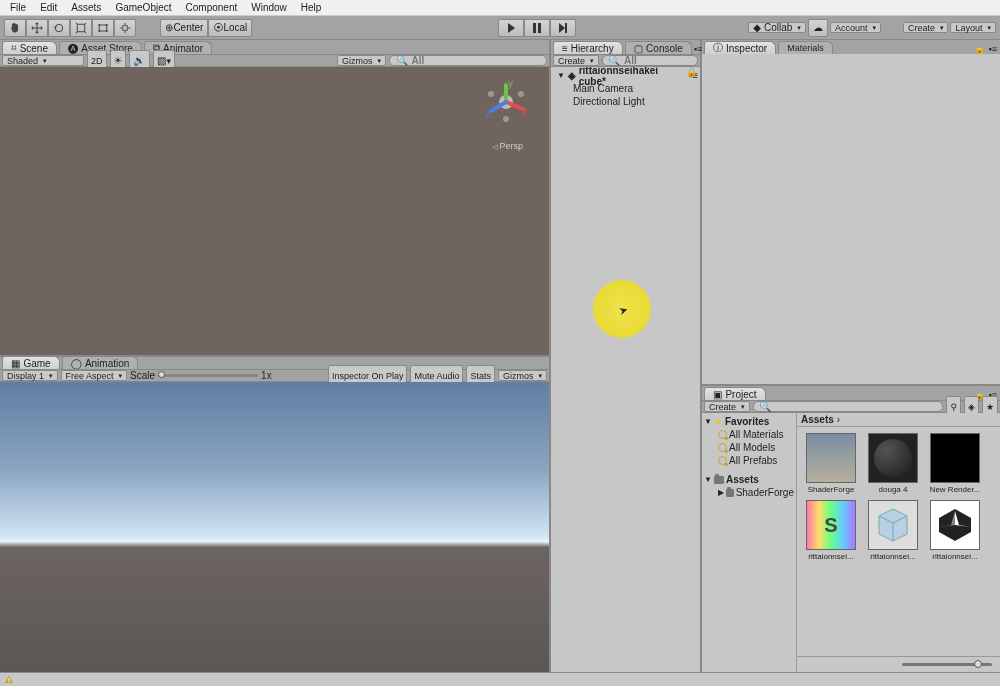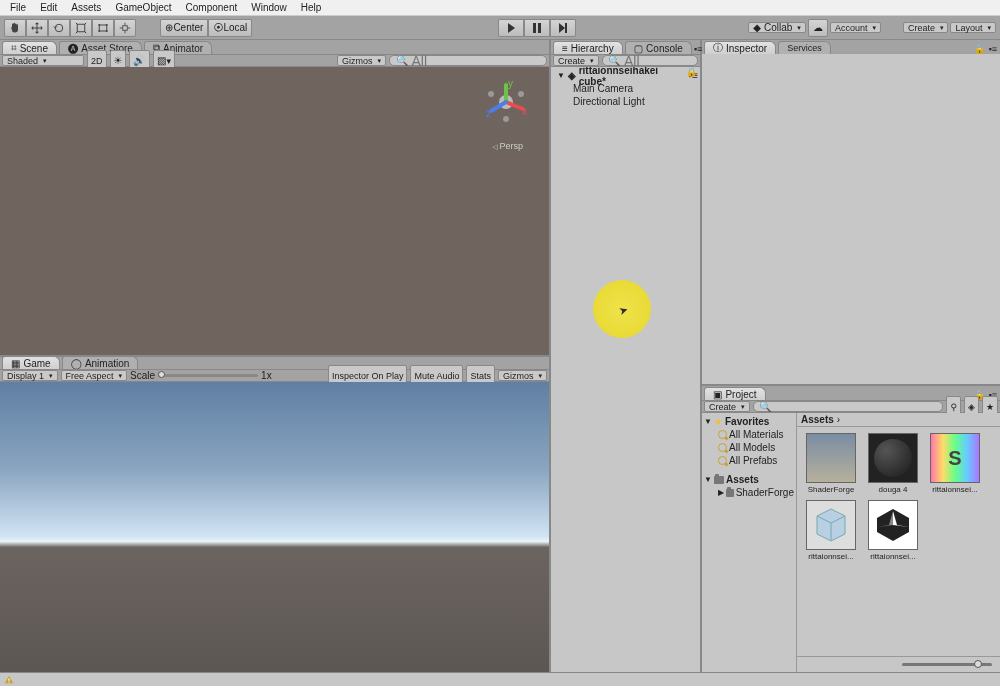--- a/index.html
+++ b/index.html
@@ -22,21 +22,21 @@
 .col-right{ flex:1; display:flex; flex-direction:column;}
 
 .tabbar { height:14px; background:#a3a3a3; display:flex; align-items:flex-end; padding-left:2px; }
 .tab { background:linear-gradient(#e2e2e2,#cfcfcf); border:1px solid #888; border-bottom:none; padding:1px 8px; font-size:9px; border-radius:3px 6px 0 0; margin-right:2px; display:flex; align-items:center; gap:3px; height:13px;}
 .tab.inactive { background:#b0b0b0; }
 
 .ctrlbar { height:13px; background:#a3a3a3; border-top:1px solid #888; border-bottom:1px solid #888; display:flex; align-items:center; font-size:9px; padding:0 2px; gap:3px;}
 .dd { background:#c9c9c9; border:1px solid #888; padding:0 4px; height:11px; display:inline-flex; align-items:center; border-radius:2px; font-size:9px; gap:3px;}
 .dd::after{content:"▾"; font-size:7px; margin-left:2px;}
 .sb { background:#c9c9c9; border:1px solid #888; height:11px; border-radius:5px; padding:0 6px; display:flex; align-items:center; gap:3px;}
-.sb input{background:transparent;border:none;outline:none;font-size:14px;width:100%;}
+.sb input{background:transparent;border:none;outline:none;font-size:10px;width:100%;font-weight:bold;}
 .smallbtn{background:#c9c9c9;border:1px solid #888;height:22px;min-width:14px;font-size:9px;display:inline-flex;align-items:center;justify-content:center;border-radius:2px;padding:0 3px;}
 
 .scene-view { flex:1; background:#6f645e; position:relative; }
 .gizmo { position:absolute; top:12px; right:20px; width:46px; height:46px; }
 .persp { position:absolute; top:74px; right:26px; font-size:9px; color:#ccc; }
 .persp::before{content:"◁ "; font-size:7px;}
 
 .game-view { flex:1; background:linear-gradient(#5f7fa3 0%, #8aa5c0 30%, #cfe3f3 53%, #e8f4fb 55%, #6b6460 57%, #5d5753 100%); }
 
 .hier-body { flex:1; background:#c7c7c7; padding:2px; overflow:hidden; position:relative;}
@@ -283,21 +283,21 @@
       <span class="cursor-arrow">➤</span>
     </div>
   </div>
 
   <div class="col-right">
     <div class="tabbar">
       <div class="tab">
           <span>ⓘ</span>
           <span>Inspector</span>
         </div>
-      <div class="tab inactive">Services</div>
+      <div class="tab inactive">Materials</div>
       <div class="spacer"></div>
       <span style="font-size:9px;padding-right:3px">🔒 ▪≡</span>
     </div>
     <div class="insp-body"></div>
 
     <div class="proj-wrap">
       <div class="tabbar">
         <div class="tab">
             <span>▣</span>
             <span>Project</span>
@@ -356,20 +356,24 @@
                 <div class="pthumb" style="background:linear-gradient(#7a8da3,#b6b09c)"></div>
                 <div class="plabel">ShaderForge</div>
               </div>
             <div class="pitem">
                 <div class="pthumb" style="background:#222">
                   <div style="width:38px;height:38px;border-radius:50%;background:radial-gradient(circle at 32% 30%,#555,#1a1a1a)"></div>
                 </div>
                 <div class="plabel">douga 4</div>
               </div>
             <div class="pitem">
+                <div class="pthumb" style="background:#000"></div>
+                <div class="plabel">New Render...</div>
+              </div>
+            <div class="pitem">
                 <div class="pthumb" style="background:linear-gradient(90deg,#f7a,#fd6,#6f8,#6cf,#a7f);display:flex;align-items:center;justify-content:center">
                   <span style="font-size:20px;font-weight:bold;color:#444">S</span>
                 </div>
                 <div class="plabel">rittaionnsei...</div>
               </div>
             <div class="pitem">
                 <div class="pthumb" style="background:#ddd">
                   <svg viewBox="0 0 40 40" width="40" height="40">
                     <polygon points="20,4 34,11 34,29 20,36 6,29 6,11" fill="#b9cfe4" stroke="#7aa" stroke-width="1"></polygon>
                     <polyline points="6,11 20,18 34,11" fill="none" stroke="#7aa"></polyline>

